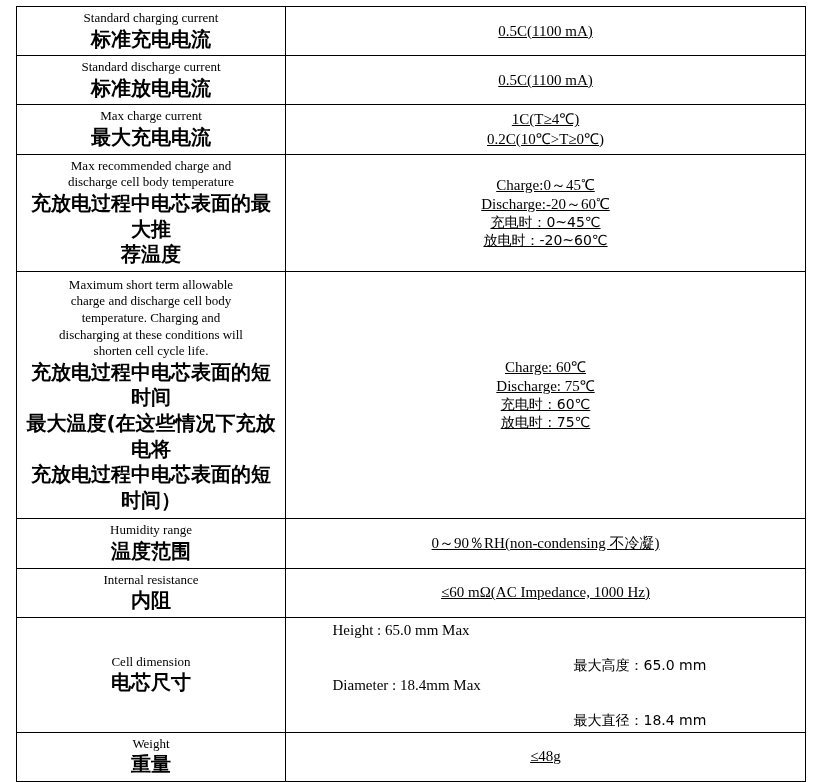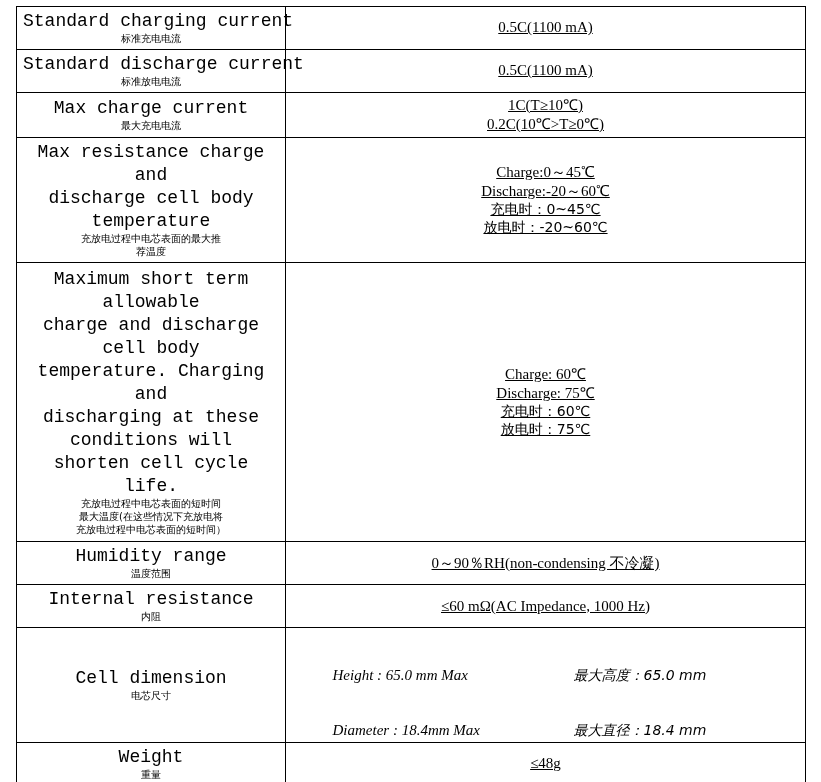--- a/index.html
+++ b/index.html
@@ -39,47 +39,47 @@
   }
   .cellbox {
     padding: 3px 6px;
     line-height: 1.28;
   }
   .ln {
     display: block;
     white-space: nowrap;
   }
   .en {
-    font-family: Liberation Mono, monospace;
-    font-size: 18px;
+    font-family: Liberation Serif, serif;
+    font-size: 13px;
   }
   .cn {
     font-family: "DejaVu Sans", "Liberation Sans", sans-serif;
-    font-size: 10px;
+    font-size: 20px;
+    font-weight: bold;
   }
   .val {
     font-family: "Liberation Serif", serif;
     font-size: 15px;
     text-decoration: underline;
   }
   .val.cnval {
     font-family: "DejaVu Sans", "Liberation Sans", sans-serif;
     font-size: 14px;
   }
   .dim-grid {
     display: block;
     padding: 2px 0;
   }
   .dim-row {
     display: flex;
     justify-content: center;
-    align-items: flex-end;
+    align-items: flex-start;
     gap: 26px;
     line-height: 1.35;
-    font-style: italic;
   }
   .dim-left {
     width: 215px;
     text-align: left;
     font-family: "Liberation Serif", serif;
     font-size: 15px;
   }
   .dim-right {
     width: 185px;
     text-align: left;
@@ -132,31 +132,31 @@
 
       <tr>
         <td class="label">
           <div class="cellbox">
             <span class="ln en">Max charge current</span>
             <span class="ln cn">最大充电电流</span>
           </div>
         </td>
         <td class="value">
           <div class="cellbox">
-            <span class="ln val">1C(T≥10℃)</span>
+            <span class="ln val">1C(T≥4℃)</span>
             <span class="ln val">0.2C(10℃&gt;T≥0℃)</span>
           </div>
         </td>
       </tr>
 
 
       <tr>
         <td class="label block-label">
           <div class="cellbox">
-            <span class="ln en">Max resistance charge and</span>
+            <span class="ln en">Max recommended charge and</span>
             <span class="ln en">discharge cell body temperature</span>
             <span class="ln cn">充放电过程中电芯表面的最大推</span>
             <span class="ln cn">荐温度</span>
           </div>
         </td>
         <td class="value">
           <div class="cellbox">
             <span class="ln val">Charge:0～45℃</span>
             <span class="ln val">Discharge:-20～60℃</span>
             <span class="ln val cnval">充电时：0~45℃</span>

